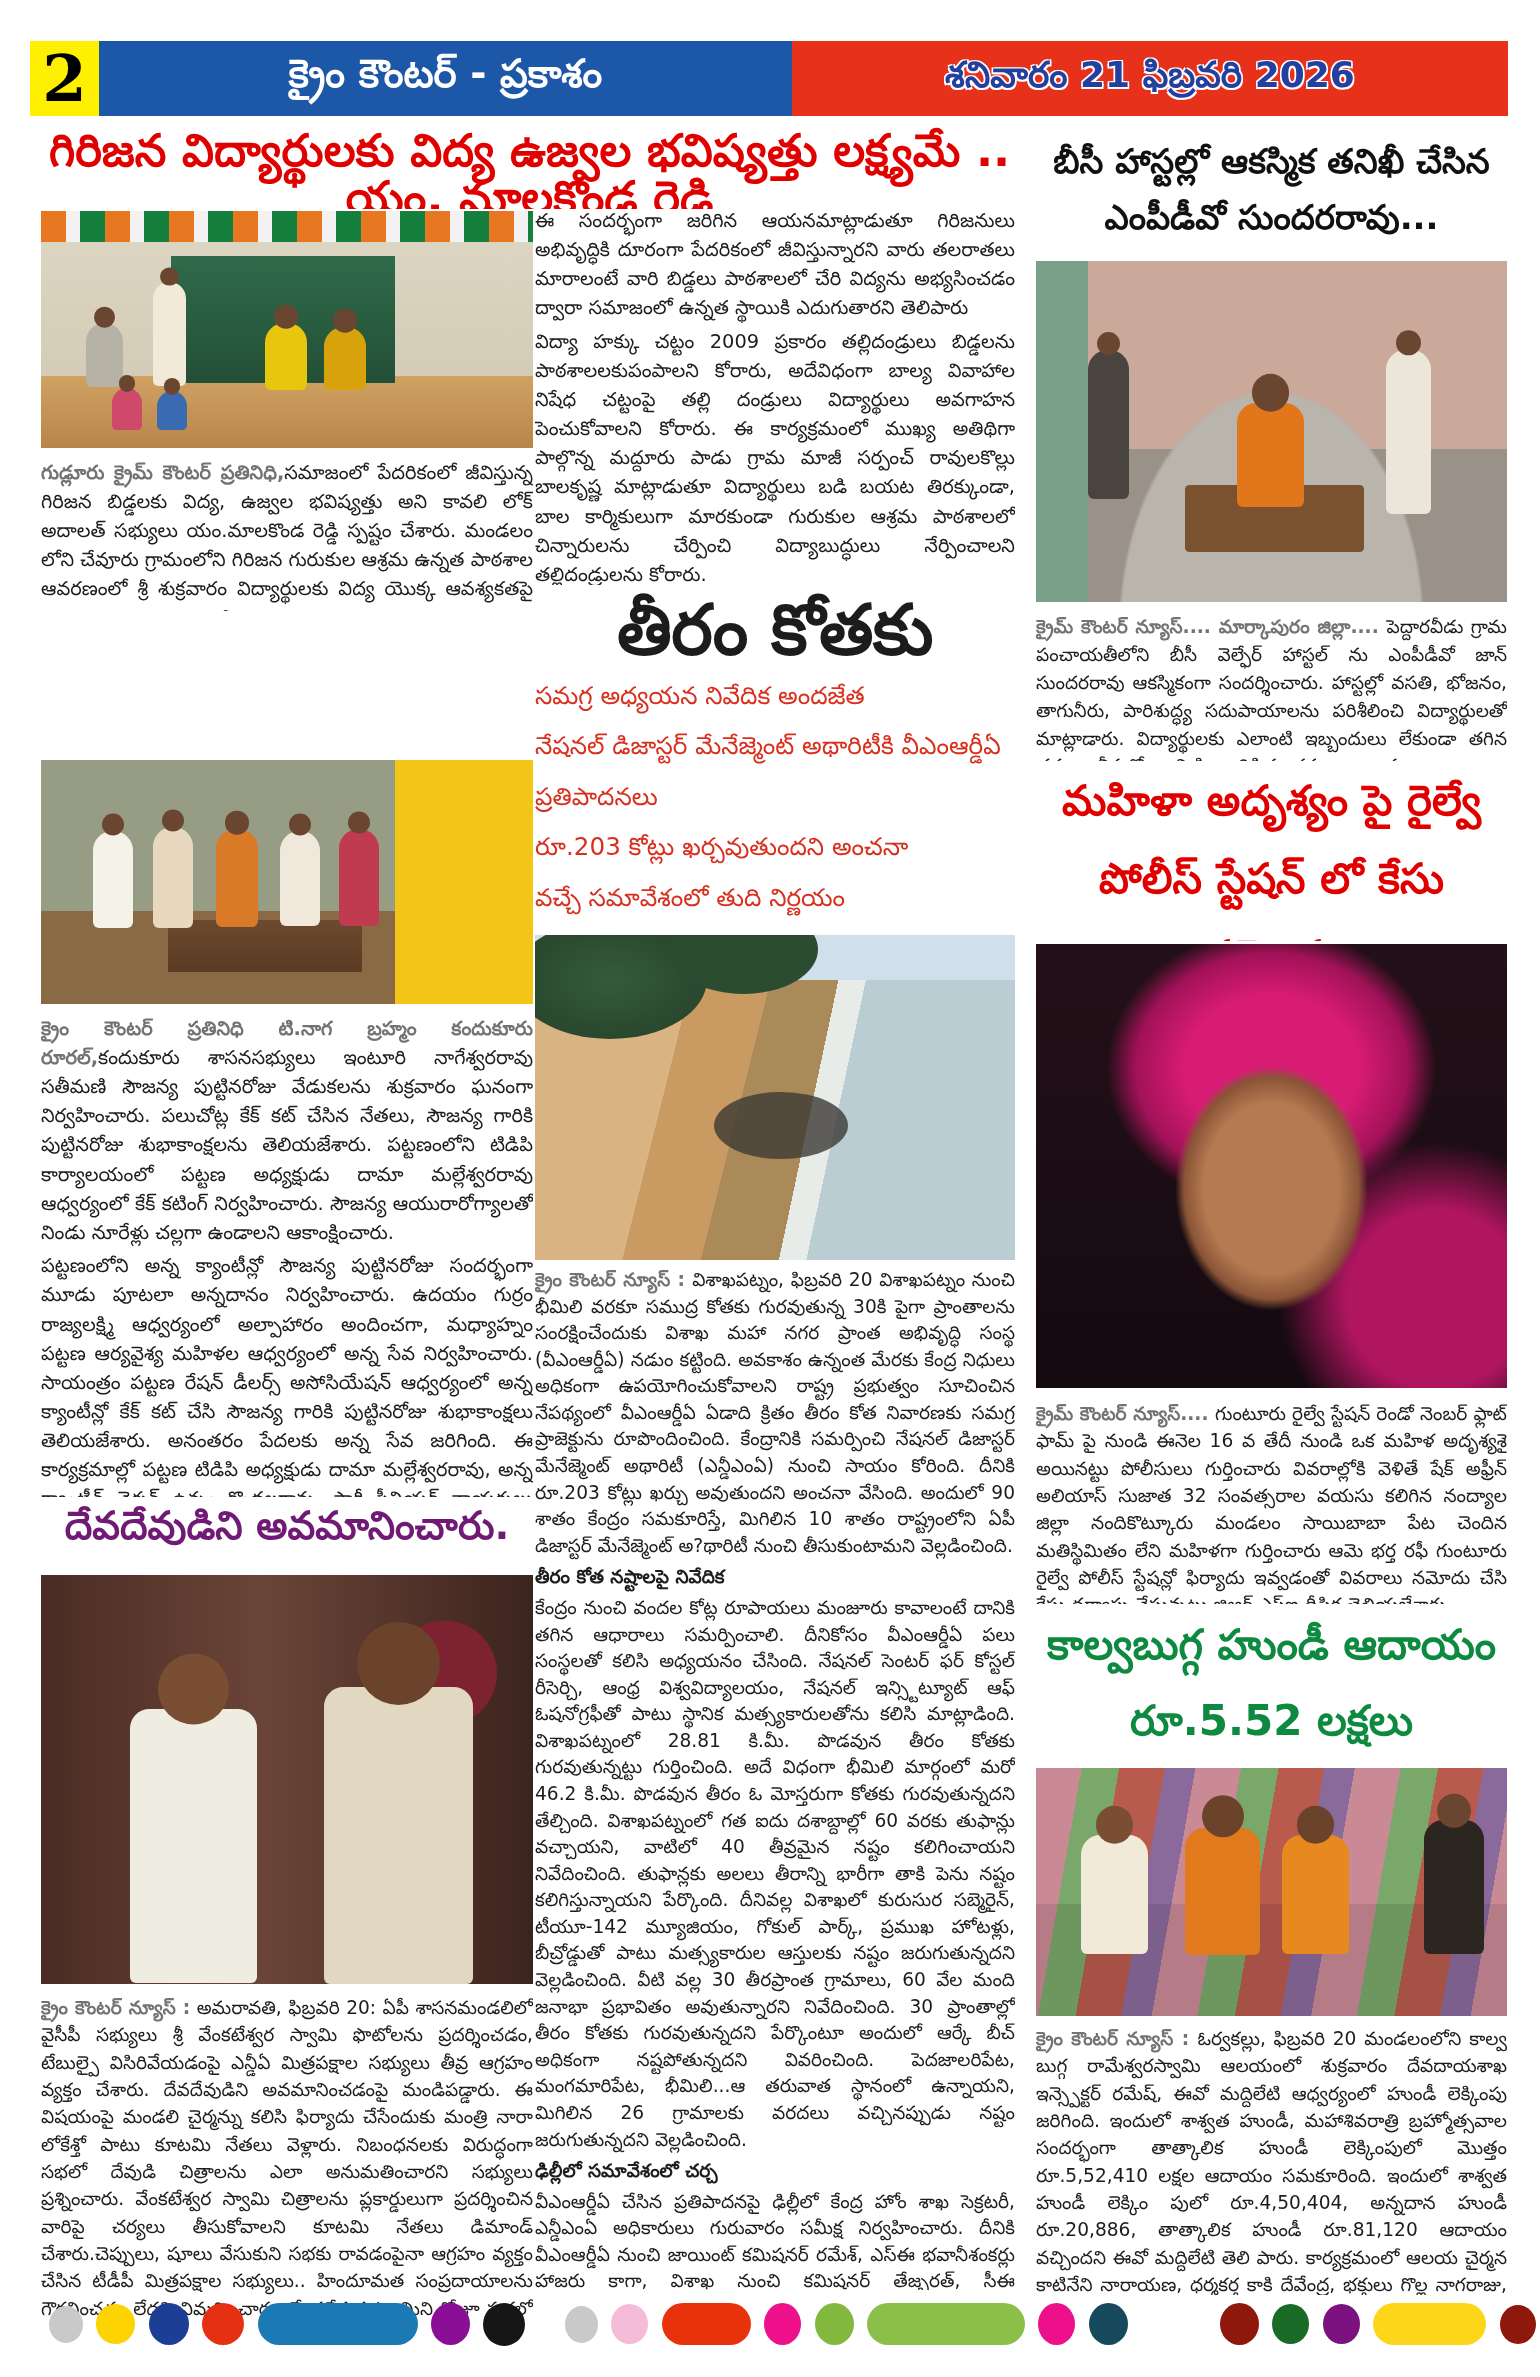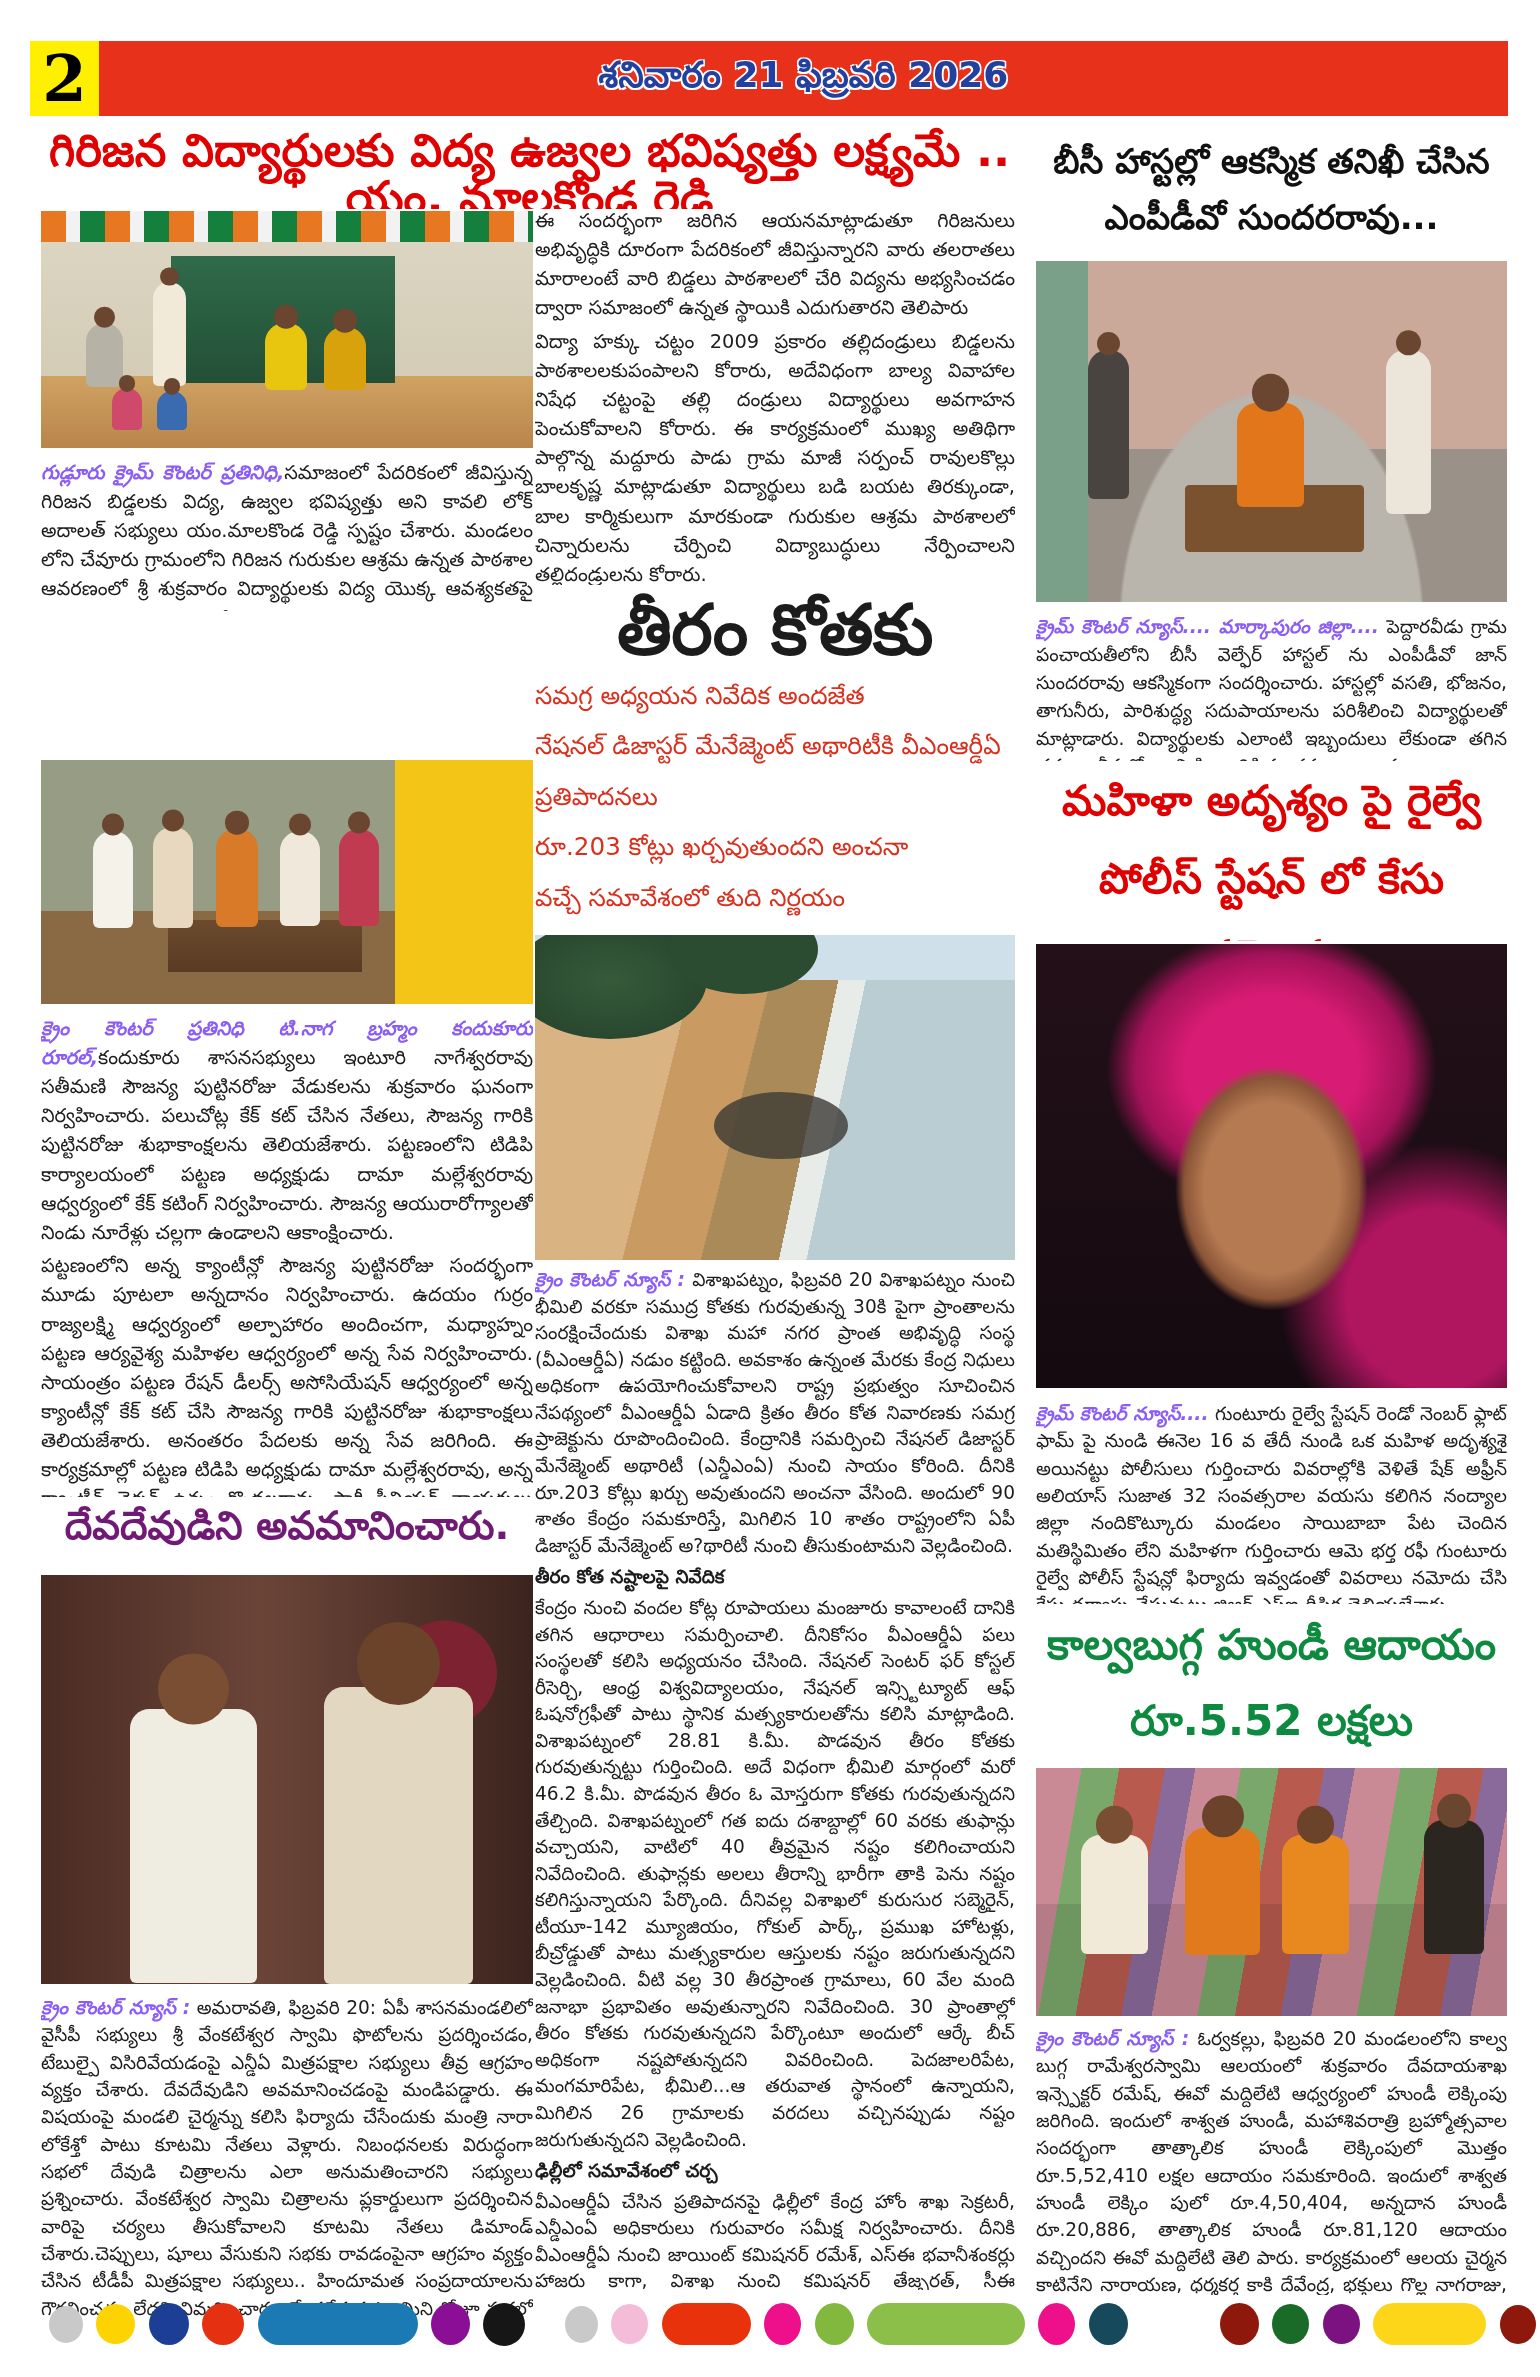--- a/index.html
+++ b/index.html
@@ -12,21 +12,21 @@
   .masthead{width:693px;background:#1d57a8;color:#ffffff;display:flex;align-items:center;justify-content:center;
             font-size:39px;font-weight:bold;}
   .dateband{flex:1;background:#e8311a;color:#23409e;display:flex;align-items:center;justify-content:center;
             font-size:36px;font-weight:bold;
             text-shadow:-1.5px -1.5px 0 #fff,1.5px -1.5px 0 #fff,-1.5px 1.5px 0 #fff,1.5px 1.5px 0 #fff;}
   
   .abs{position:absolute;overflow:hidden;}
   .headline{font-weight:bold;text-align:center;}
   .body{font-size:19.4px;line-height:1.5;text-align:justify;}
   .body p{margin:0 0 4.5px 0;}
-  .lead{color:#8b5cf6;font-weight:bold;font-style:italic;}
+  .lead{color:#737373;font-weight:bold;}
   .subhead{font-weight:bold;}
   
   .photo{position:absolute;overflow:hidden;background:#cfc7b0;}
   .fig{position:absolute;border-radius:19.4px 19.4px 6px 6px;}
   .fig::before{content:"";position:absolute;width:56%;height:0;padding-top:56%;border-radius:50%;
                background:var(--skin,#6a4630);left:22%;top:0;transform:translateY(-78%);}
   .slab{position:absolute;}
   .blob{position:absolute;border-radius:50%;}
   #photo-classroom{left:41px;top:211px;width:492px;height:237px;
     background-image:
@@ -98,20 +98,21 @@
   #dots-g1{left:49px;} #dots-g2{left:565px;} #dots-g3{left:1220px;}
   .dot{display:inline-block;flex:0 0 auto;}
 </style>
 </head>
 <body>
 
 <div class="page">
 
   <div class="hdr">
     <div class="pagenum">2</div>
+    <div class="masthead">క్రైం కౌంటర్ - ప్రకాశం</div>
     <div class="dateband">శనివారం 21 ఫిబ్రవరి 2026</div>
   </div>
 
   <div class="abs headline" id="h-hostel">బీసీ హాస్టల్లో ఆకస్మిక తనిఖీ చేసిన ఎంపీడీవో సుందరరావు...</div>
 
   <div class="abs headline" id="h1-tribal">గిరిజన విద్యార్థులకు విద్య ఉజ్వల భవిష్యత్తు లక్ష్యమే .. యం. మాలకొండ రెడ్డి</div>
 
   <div class="photo" id="photo-classroom">
     <i class="fig" style="left:112px;top:71px;width:33px;height:104px;background:#f2ead8;"></i>
     <i class="fig" style="left:224px;top:112px;width:42px;height:67px;background:#e8c50f;"></i>

